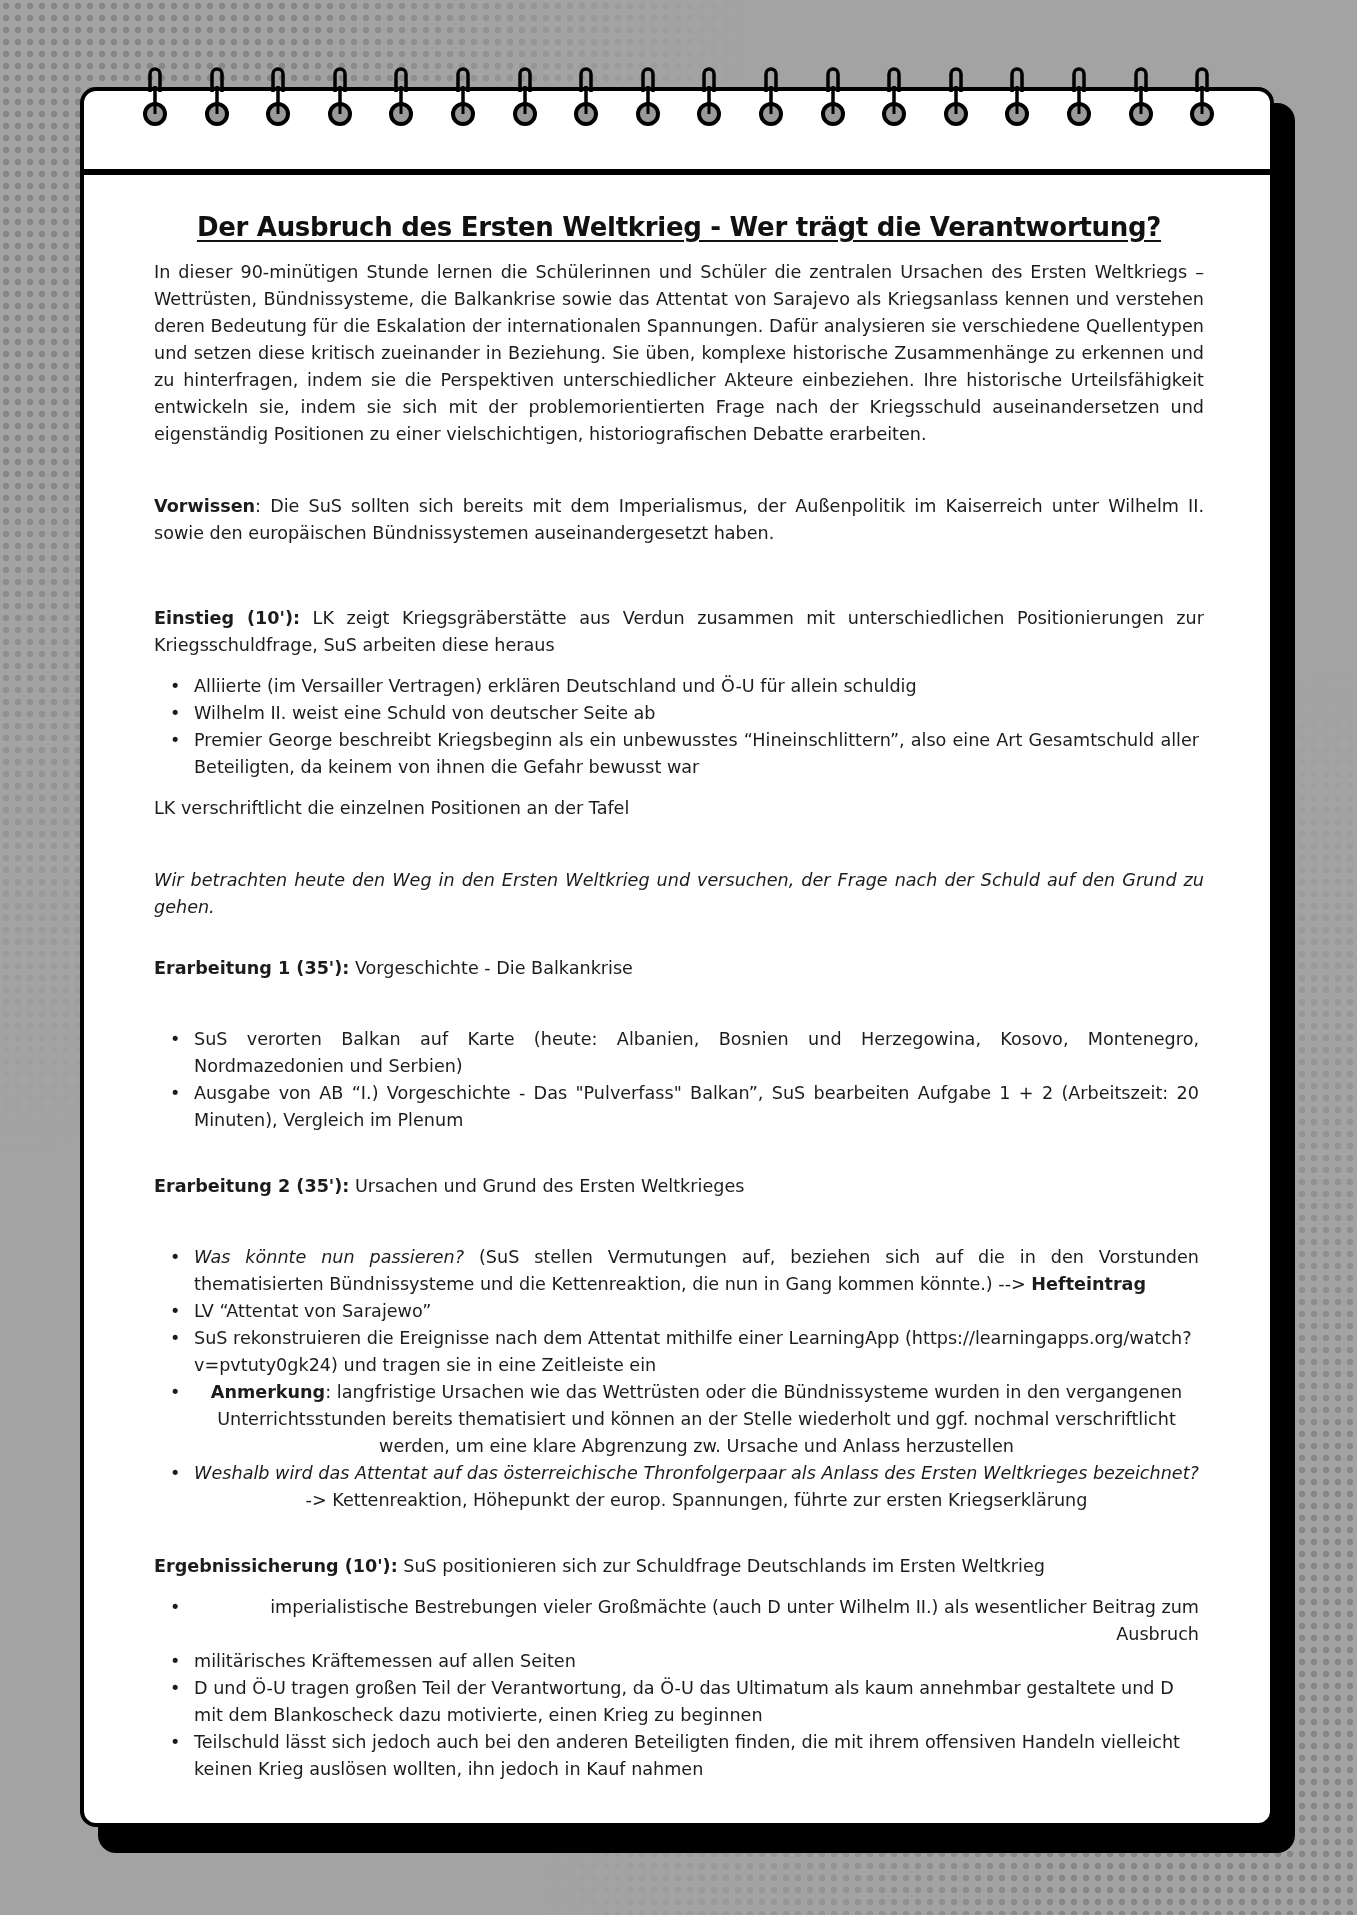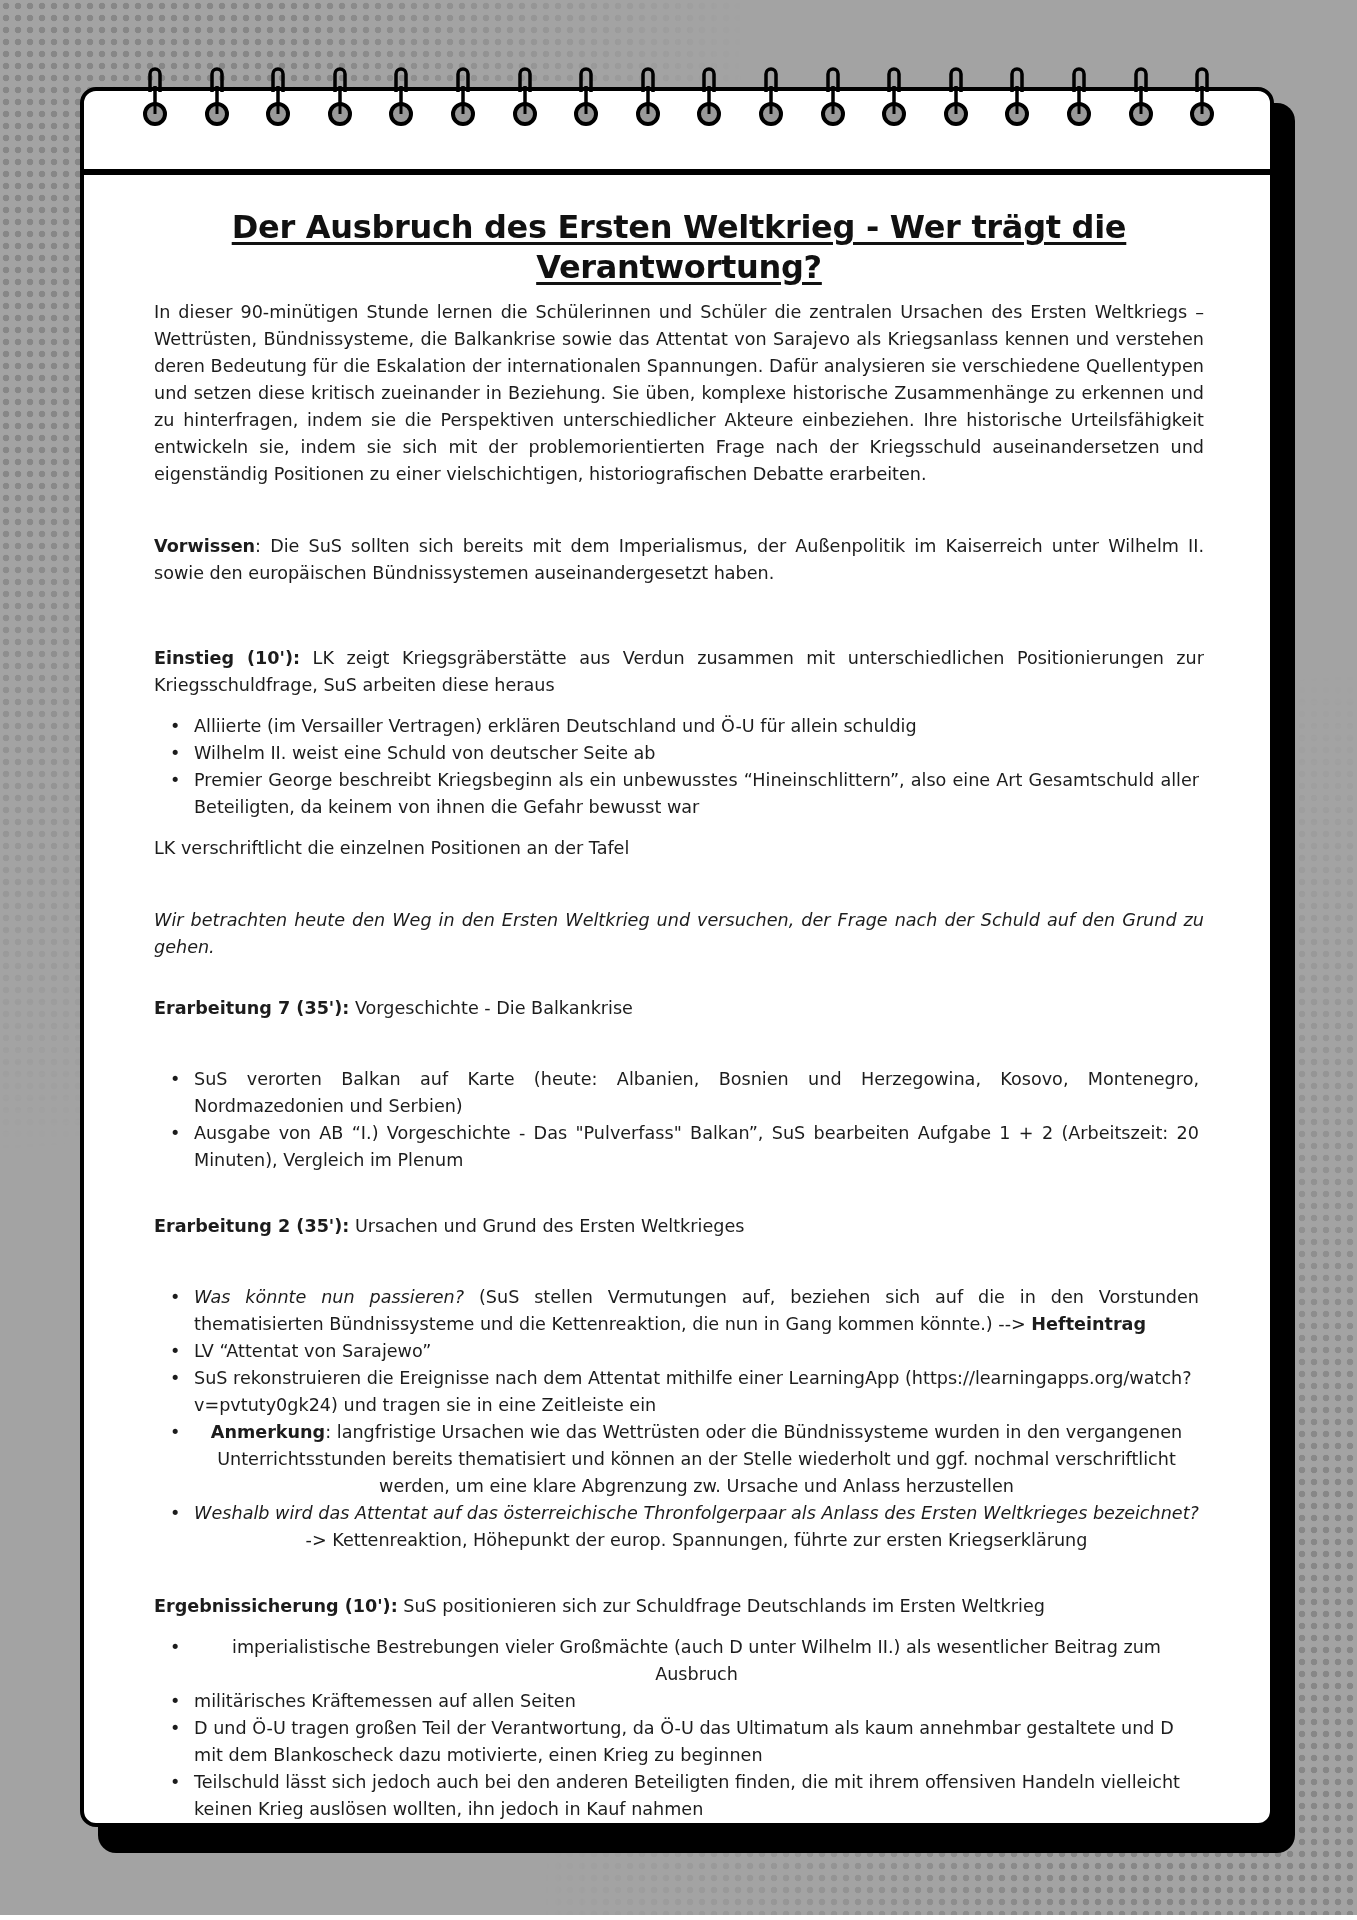--- a/index.html
+++ b/index.html
@@ -28,21 +28,21 @@
     position:absolute; left:80px; top:87px; width:1194px; height:1740px;
     background:#fff; border:4px solid #000; border-radius:16px; box-sizing:border-box;
   }
   .card-header { position:absolute; left:0; right:0; top:0; height:78px; border-bottom:6px solid #000; }
   .ring { position:absolute; top:-25px; width:26px; height:62px; }
   .content {
     position:absolute; left:145px; top:207px; width:1068px;
     font-size:17.6px; line-height:27px; color:#1c1c1c;
   }
   .title {
-    text-align:center; font-weight:bold; font-size:32px; line-height:40px;
+    text-align:center; font-weight:bold; font-size:26px; line-height:40px;
     text-decoration:underline; text-underline-offset:4px; margin:0 0 12px 0;
     color:#111; letter-spacing:-0.3px;
   }
   p { margin:9px; text-align:justify; }
   .gap { height:27px; }
   .gap2 { height:40px; }
   b { font-weight:bold; }
   i { font-style:italic; }
   ul { margin:14px; padding:0 0 0 35px; list-style:none; }
   li { position:relative; text-align:justify; }
@@ -182,39 +182,39 @@
   <ul>
     <li>Alliierte (im Versailler Vertragen) erklären Deutschland und Ö-U für allein schuldig</li>
     <li>Wilhelm II. weist eine Schuld von deutscher Seite ab</li>
     <li>Premier George beschreibt Kriegsbeginn als ein unbewusstes “Hineinschlittern”, also eine Art Gesamtschuld aller Beteiligten, da keinem von ihnen die Gefahr bewusst war</li>
   </ul>
   <p>LK verschriftlicht die einzelnen Positionen an der Tafel</p>
   <div class="gap"></div>
   <p><i>Wir betrachten heute den Weg in den Ersten Weltkrieg und versuchen, der Frage nach der Schuld auf den Grund zu gehen.</i></p>
   <div class="gap" style="height:16px"></div>
 
-  <p><b>Erarbeitung 7 (35'):</b><span> Vorgeschichte - Die Balkankrise</span></p>
+  <p><b>Erarbeitung 1 (35'):</b><span> Vorgeschichte - Die Balkankrise</span></p>
   <div class="gap" style="height:21px"></div>
   <ul>
     <li>SuS verorten Balkan auf Karte (heute: Albanien, Bosnien und Herzegowina, Kosovo, Montenegro, Nordmazedonien und Serbien)</li>
     <li>Ausgabe von AB “I.) Vorgeschichte - Das "Pulverfass" Balkan”, SuS bearbeiten Aufgabe 1 + 2 (Arbeitszeit: 20 Minuten), Vergleich im Plenum</li>
   </ul>
   <div class="gap" style="height:16px"></div>
 
   <p><b>Erarbeitung 2 (35'):</b><span> Ursachen und Grund des Ersten Weltkrieges</span></p>
   <div class="gap" style="height:21px"></div>
   <ul>
     <li><i>Was könnte nun passieren?</i><span> (SuS stellen Vermutungen auf, beziehen sich auf die in den Vorstunden thematisierten Bündnissysteme und die Kettenreaktion, die nun in Gang kommen könnte.) --&gt; </span><b>Hefteintrag</b></li>
     <li>LV “Attentat von Sarajewo”</li>
     <li style="text-align:left">SuS rekonstruieren die Ereignisse nach dem Attentat mithilfe einer LearningApp (https://learningapps.org/watch?v=pvtuty0gk24) und tragen sie in eine Zeitleiste ein</li>
     <li style="text-align:center"><b>Anmerkung</b><span>: langfristige Ursachen wie das Wettrüsten oder die Bündnissysteme wurden in den vergangenen Unterrichtsstunden bereits thematisiert und können an der Stelle wiederholt und ggf. nochmal verschriftlicht werden, um eine klare Abgrenzung zw. Ursache und Anlass herzustellen</span></li>
     <li style="text-align:center"><i>Weshalb wird das Attentat auf das österreichische Thronfolgerpaar als Anlass des Ersten Weltkrieges bezeichnet?</i><span> -&gt; Kettenreaktion, Höhepunkt der europ. Spannungen, führte zur ersten Kriegserklärung</span></li>
   </ul>
   <div class="gap" style="height:16px"></div>
 
   <p><b>Ergebnissicherung (10'):</b><span> SuS positionieren sich zur Schuldfrage Deutschlands im Ersten Weltkrieg</span></p>
   <ul style="text-align:left">
-    <li style="text-align:center">imperialistische Bestrebungen vieler Großmächte (auch D unter Wilhelm II.) als wesentlicher Beitrag zum Ausbruch</li>
+    <li style="text-align:right">imperialistische Bestrebungen vieler Großmächte (auch D unter Wilhelm II.) als wesentlicher Beitrag zum Ausbruch</li>
     <li style="text-align:left">militärisches Kräftemessen auf allen Seiten</li>
     <li style="text-align:left">D und Ö-U tragen großen Teil der Verantwortung, da Ö-U das Ultimatum als kaum annehmbar gestaltete und D mit dem Blankoscheck dazu motivierte, einen Krieg zu beginnen</li>
     <li style="text-align:left">Teilschuld lässt sich jedoch auch bei den anderen Beteiligten finden, die mit ihrem offensiven Handeln vielleicht keinen Krieg auslösen wollten, ihn jedoch in Kauf nahmen</li>
   </ul>
 </div>
 
 </body></html>

